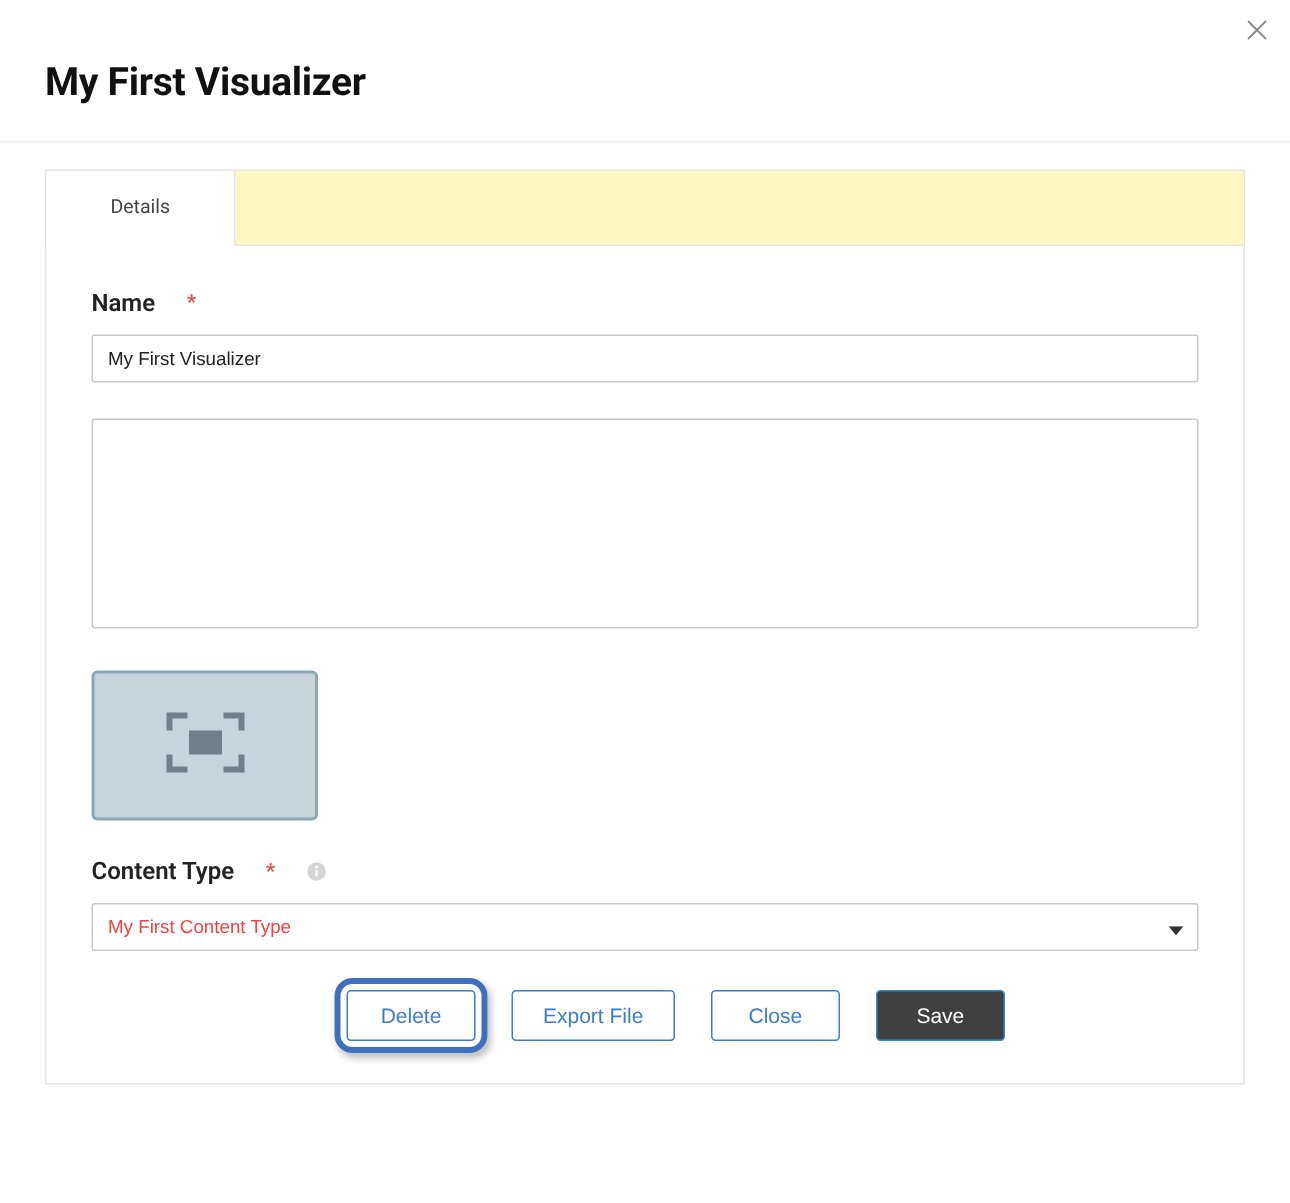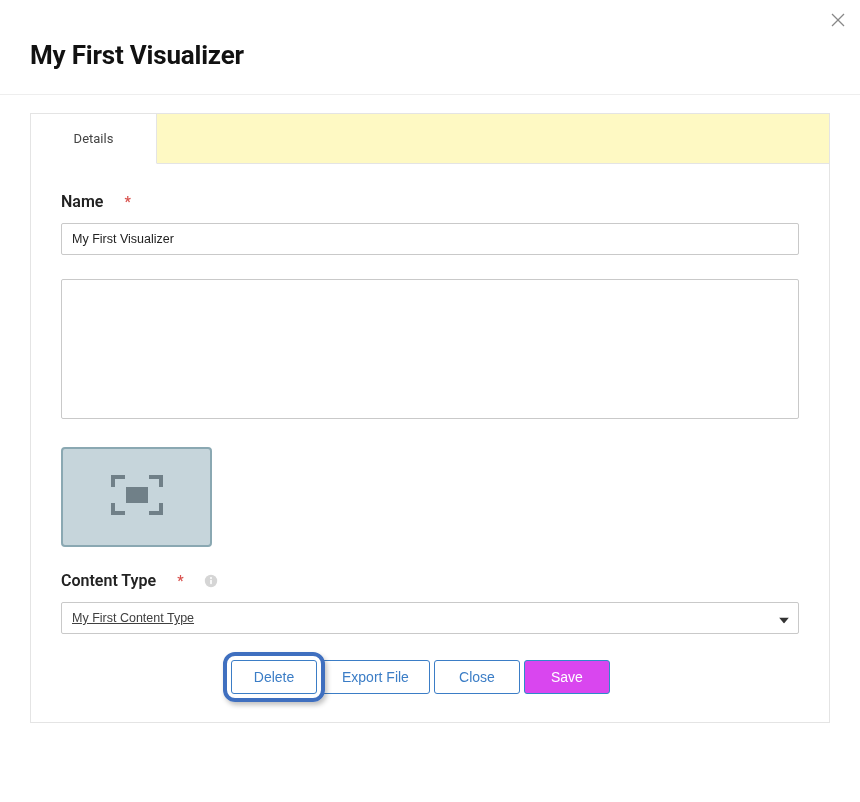--- a/index.html
+++ b/index.html
@@ -121,61 +121,60 @@
     .info-icon svg { width: 14px; height: 14px; }
     .select-wrap {
       position: relative;
       width: 100%;
     }
     .select-input {
       width: 100%;
       height: 32px;
       padding: 6px 28px 6px 10px;
       font-size: 12.5px;
-      color: #404040;
+      color: #ef4444;
       border: 1px solid #c9c9c9;
       border-radius: 2px;
       background: #fff;
       appearance: none;
       outline: none;
       cursor: pointer;
-      text-decoration: underline;
     }
     .select-caret {
       position: absolute;
       right: 10px;
       top: 50%;
       transform: translateY(-50%);
       pointer-events: none;
     }
     .select-caret svg { width: 10px; height: 6px; fill: #333; }
     .button-row {
       display: flex;
-      gap: 4px;
+      gap: 24px;
       justify-content: flex-start;
       margin-top: 26px;
       padding-left: 170px;
       position: relative;
     }
     .btn {
       height: 34px;
       padding: 0 20px;
       font-size: 14px;
       border-radius: 3px;
       cursor: pointer;
       display: inline-flex;
       align-items: center;
       justify-content: center;
       border: 1px solid #3b7dc6;
       background: #fff;
       color: #3b7dc6;
       min-width: 86px;
     }
     .btn.primary {
-      background: #d946ef;
+      background: #404040;
       border-color: #2d8bc9;
       color: #fff;
     }
     .highlight-ring {
       position: absolute;
       border: 4px solid #3f6fbf;
       border-radius: 12px;
       box-shadow: 2px 3px 5px rgba(0,0,0,0.25);
       pointer-events: none;
     }

